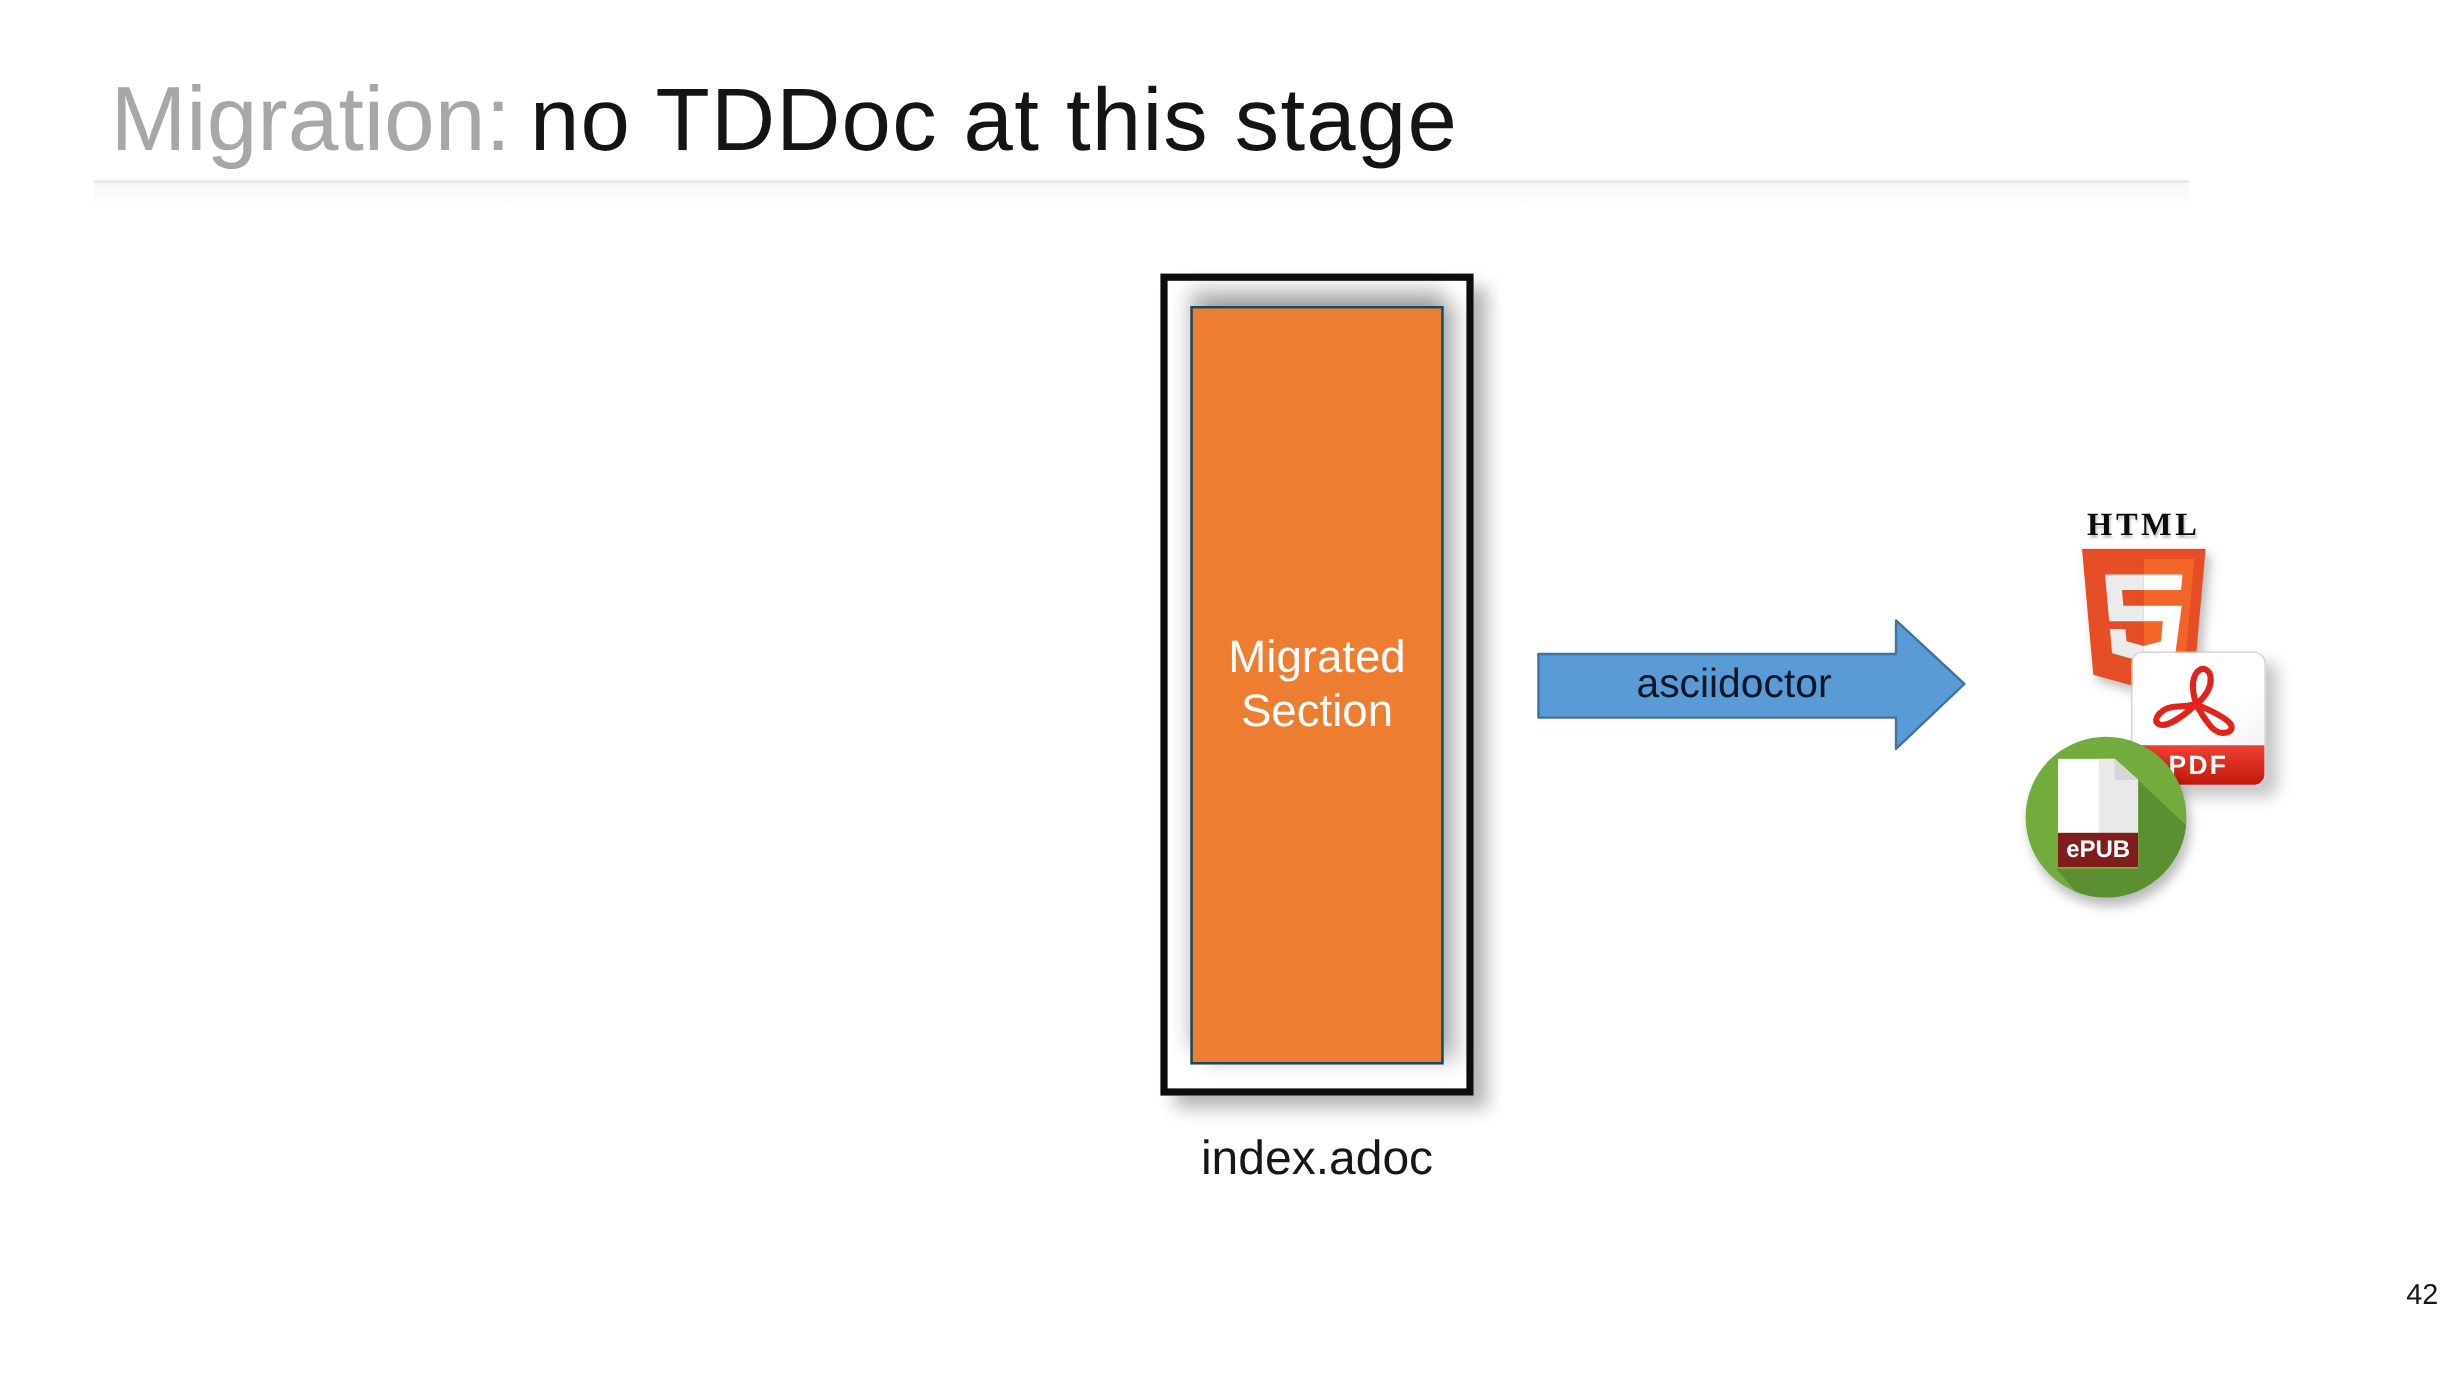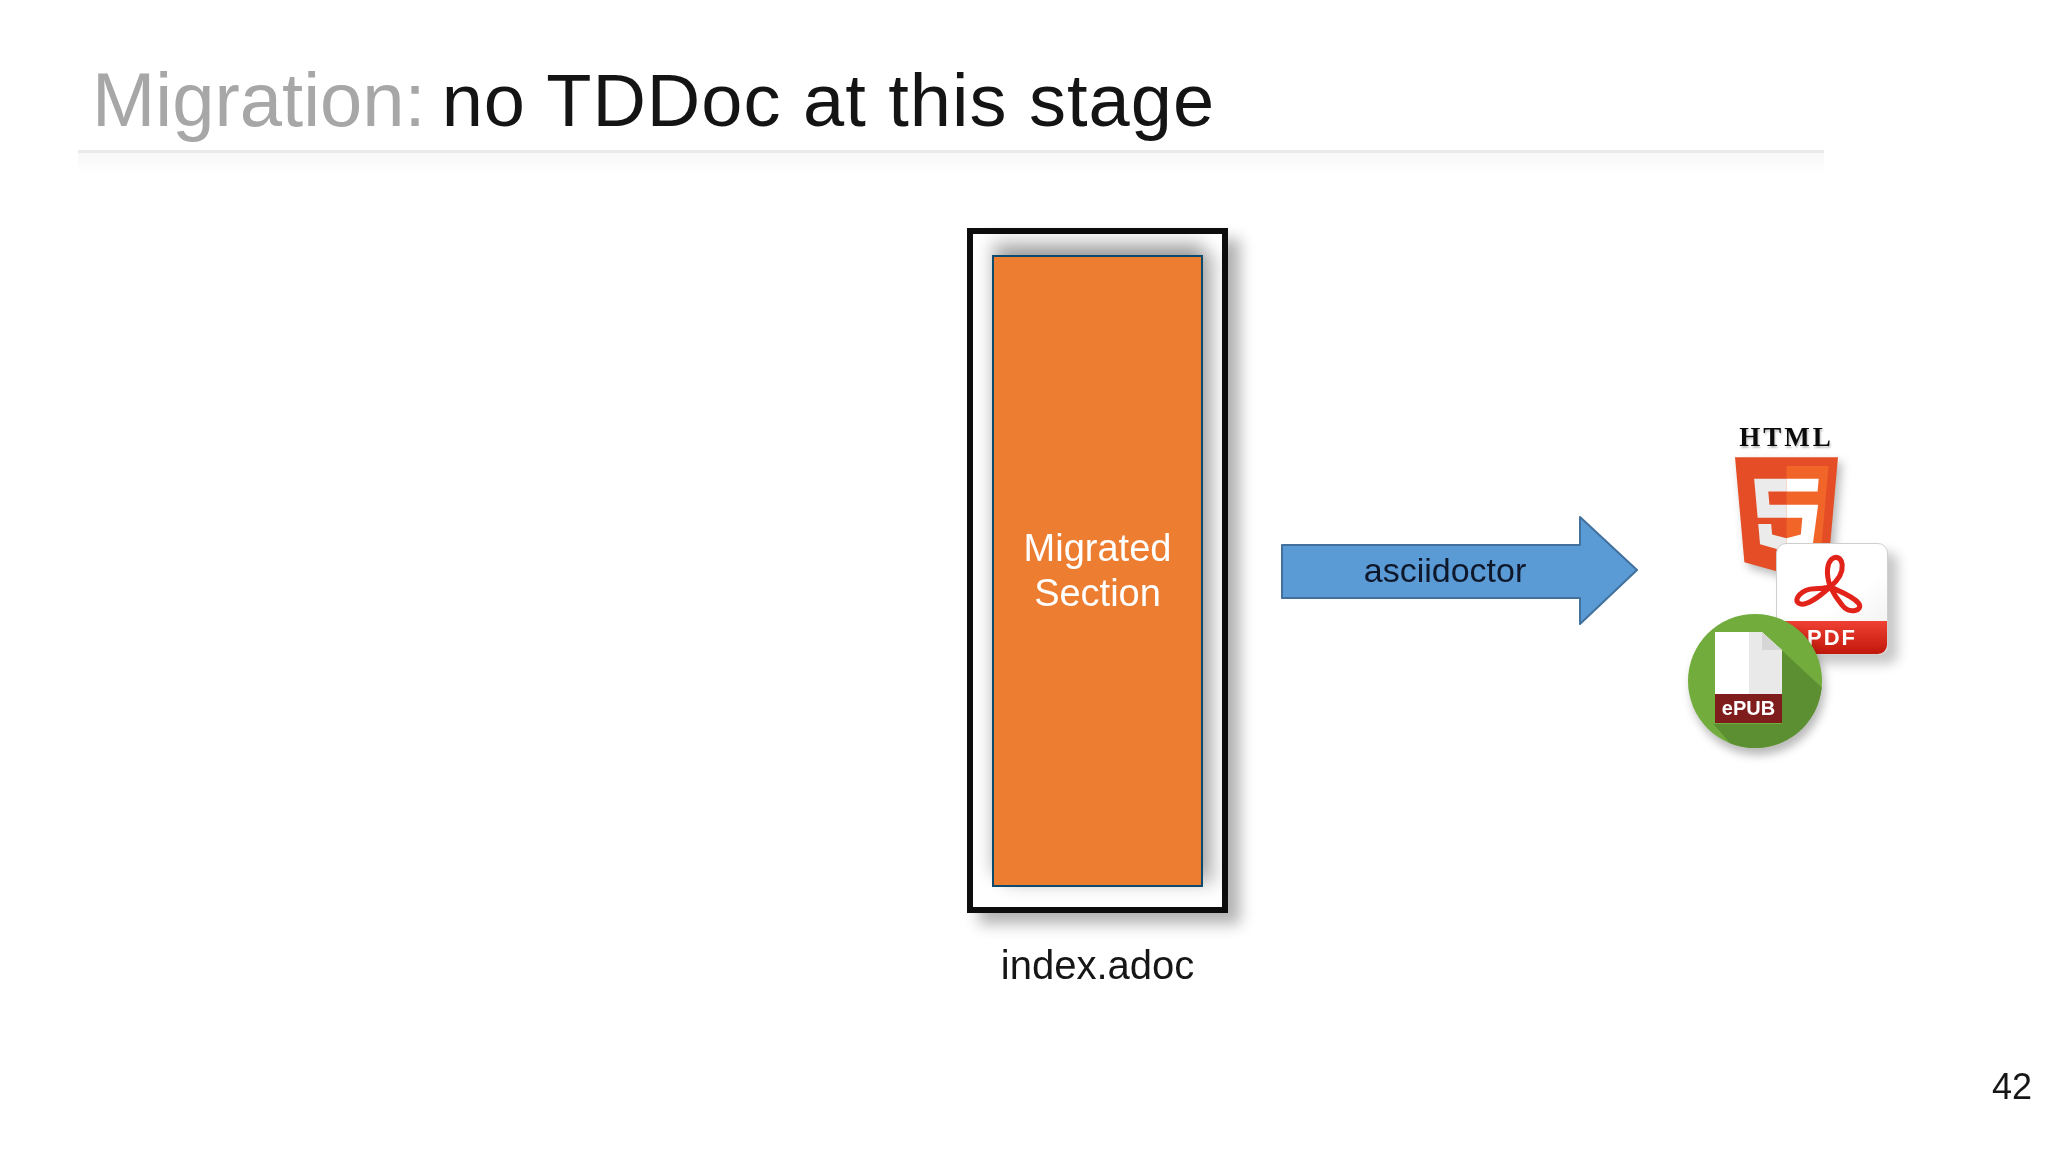--- a/index.html
+++ b/index.html
@@ -60,21 +60,21 @@
   .epub-doc{position:absolute;left:27px;top:18px;width:67px;height:91px;background:#ffffff;
        clip-path:polygon(0 0,70% 0,100% 20%,100% 100%,0 100%);}
   .epub-doc-right{position:absolute;right:0;top:0;width:50%;height:100%;background:#e9e9e9;}
   .epub-fold{position:absolute;right:0;top:0;width:30%;height:20%;background:#d6d6d6;
        clip-path:polygon(0 0,100% 100%,0 100%);}
   .epub-band{position:absolute;left:0;right:0;bottom:0;height:29px;background:#7f1d1d;
        display:flex;align-items:center;justify-content:center;}
   .epub-band span{font-size:20px;font-weight:bold;color:#ffffff;}
 
   
-  .pagenum{position:absolute;right:38px;top:1066px;font-size:36px;color:#161616;margin-left:42px;}
+  .pagenum{position:absolute;right:38px;top:1066px;font-size:24px;color:#161616;margin-left:42px;}
 </style>
 </head>
 <body>
 
 <div class="slide">
 
   <div class="title-row">
     <span class="title-prefix">Migration:</span><span class="title-main">no TDDoc at this stage</span>
   </div>
   <div class="title-rule"></div>

